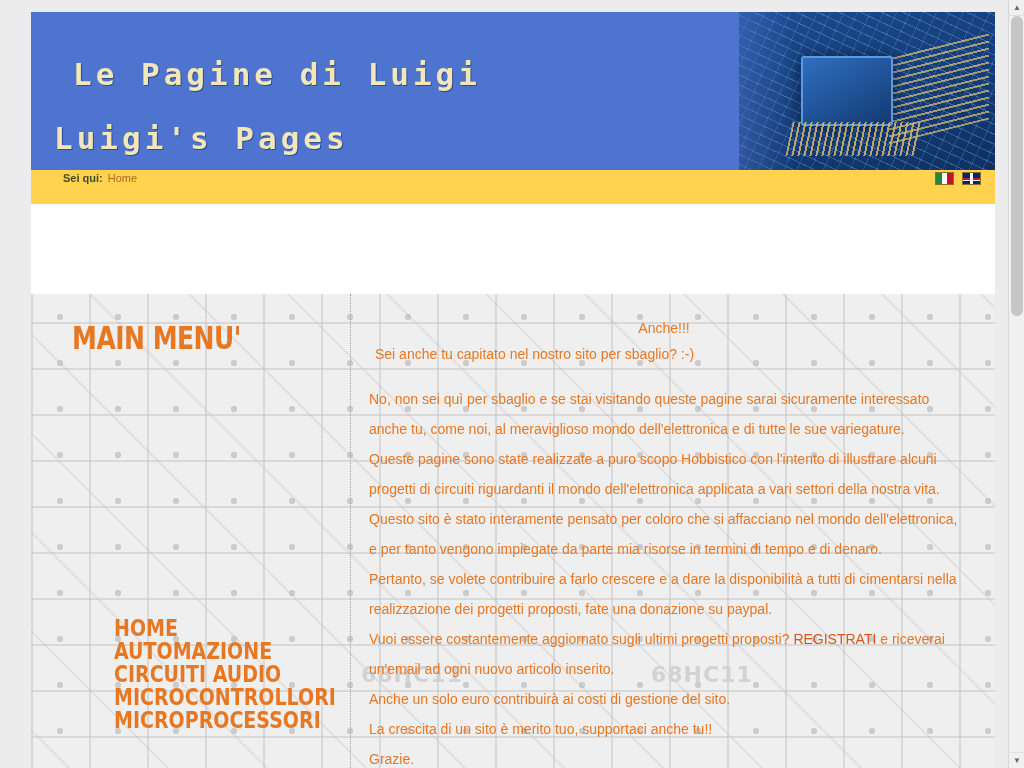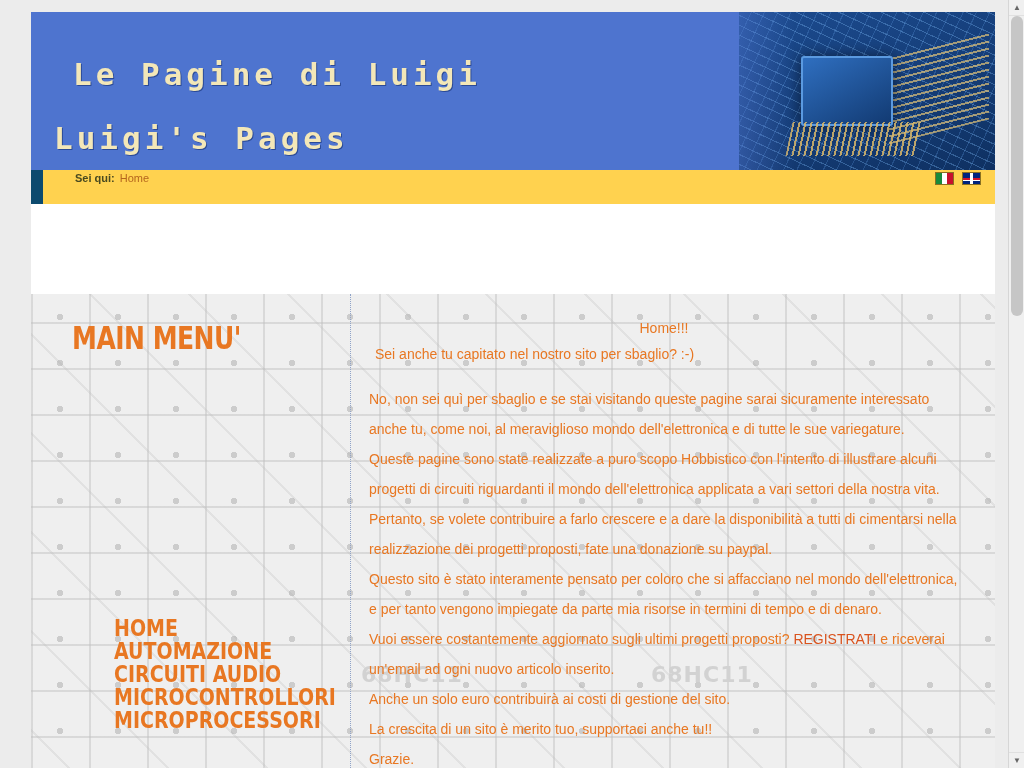--- a/index.html
+++ b/index.html
@@ -104,21 +104,20 @@
   }
   .banner h1 { font-size: 31px; padding: 44px 0 0 42px; }
   .banner h2 { font-size: 31px; padding: 28px 0 0 23px; }
   
   .crumbbar {
     height: 34px;
     background: #ffd24f;
     display: flex; align-items: center;
     padding: 0 14px 18px 32px;
     position: relative;
-    margin-left: 12px;
   }
   .crumb-label {
     font-size: 11px; font-weight: bold; color: #4a4a20;
   }
   .crumb-link {
     font-size: 11px; color: #b5651d; margin-left: 5px; text-decoration: none;
   }
   .flags { margin-left: auto; display: flex; gap: 8px; align-items: center; }
   .flag { width: 19px; height: 13px; display: block; border: 1px solid #8a7020; }
   .flag-it { background: linear-gradient(to right, #1a8a3c 0 33%, #fff 33% 66%, #c8102e 66% 100%); }
@@ -299,27 +298,27 @@
           <li>CIRCUITI AUDIO</li>
           <li>MICROCONTROLLORI</li>
           <li>MICROPROCESSORI</li>
         </ul>
       </div>
 
       <div class="main">
         <div class="ghost g1">68HC11</div>
         <div class="ghost g2">68HC11</div>
 
-        <p class="greet">Home!!!</p>
+        <p class="greet">Anche!!!</p>
         <p class="lead">Sei anche tu capitato nel nostro sito per sbaglio? :-)</p>
 
         <p class="body-p">No, non sei quì per sbaglio e se stai visitando queste pagine sarai sicuramente interessato anche tu, come noi, al meraviglioso mondo dell'elettronica e di tutte le sue variegature.</p>
         <p class="body-p">Queste pagine sono state realizzate a puro scopo Hobbistico con l'intento di illustrare alcuni progetti di circuiti riguardanti il mondo dell'elettronica applicata a vari settori della nostra vita.</p>
+        <p class="body-p">Questo sito è stato interamente pensato per coloro che si affacciano nel mondo dell'elettronica, e per tanto vengono impiegate da parte mia risorse in termini di tempo e di denaro.</p>
         <p class="body-p">Pertanto, se volete contribuire a farlo crescere e a dare la disponibilità a tutti di cimentarsi nella realizzazione dei progetti proposti, fate una donazione su paypal.</p>
-        <p class="body-p">Questo sito è stato interamente pensato per coloro che si affacciano nel mondo dell'elettronica, e per tanto vengono impiegate da parte mia risorse in termini di tempo e di denaro.</p>
         <p class="body-p">
           <span>Vuoi essere costantemente aggiornato sugli ultimi progetti proposti? </span><a href="#">REGISTRATI</a><span> e riceverai un'email ad ogni nuovo articolo inserito.</span>
         </p>
         <p class="body-p">Anche un solo euro contribuirà ai costi di gestione del sito.</p>
         <p class="body-p">La crescita di un sito è merito tuo, supportaci anche tu!!</p>
         <p class="body-p">Grazie.</p>
 
         <div class="paypal">
           <div class="pp-logo"><span style="color:#003087">Pay</span><span>Pal</span></div>
           <div class="pp-sub">DONAZIONE</div>

